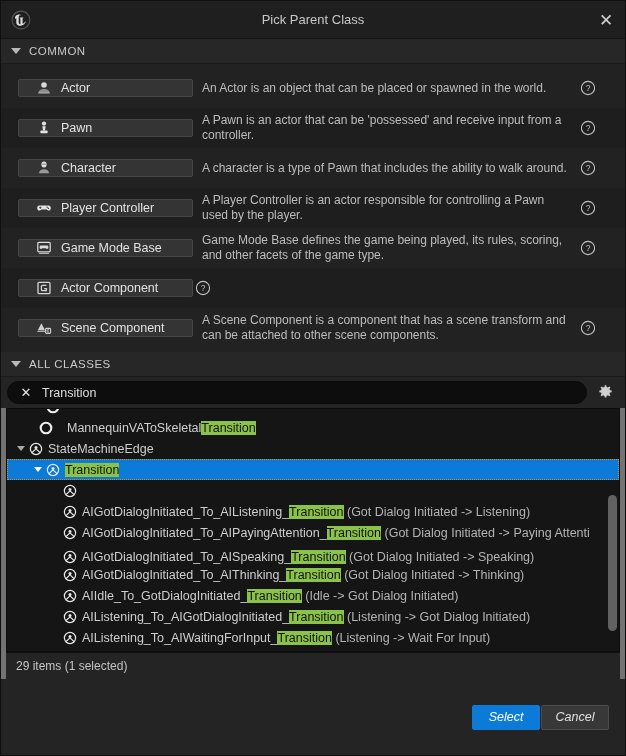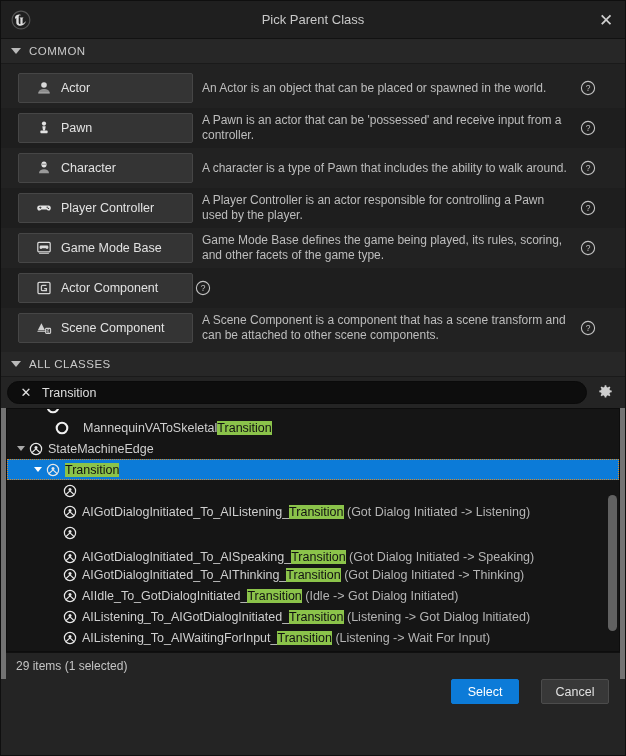--- a/index.html
+++ b/index.html
@@ -100,21 +100,21 @@
   .common-row {
     display: flex;
     align-items: center;
     height: 36px;
     padding: 2px 0;
   }
   .common-row:nth-child(even) { background: #1e1e1e; }
   .class-btn {
     width: 175px;
     min-width: 175px;
-    height: 30px;
+    height: 18px;
     margin-left: 17px;
     background: #343434;
     border: 1px solid #464646;
     border-radius: 2px;
     display: flex;
     align-items: center;
     box-sizing: border-box;
     cursor: pointer;
   }
   .class-icon {
@@ -270,24 +270,25 @@
     border-top: 1px solid #101010;
     margin: 0 5px;
   }
 
   
   .footer {
     height: 76px;
     min-height: 76px;
     background: #242424;
     display: flex;
-    align-items: flex-start;
+    align-items: center;
     justify-content: flex-end;
     padding-right: 16px;
-    gap: 22px;
+    gap: 1px;
+    font-style: italic;
   }
   .btn {
     height: 25px;
     min-width: 68px;
     border-radius: 2px;
     font-size: 12.5px;
     display: flex;
     align-items: center;
     justify-content: center;
     cursor: pointer;
@@ -493,21 +494,21 @@
     <div class="tree">
         <div class="tree-row" style="padding-left: 27px;">
           <span class="tree-arrow hidden"></span>
           <span class="tree-icon">
             <svg width="14" height="14" viewBox="0 0 14 14">
               <circle cx="7" cy="7" r="5.3" fill="none" stroke="#f0f0f0" stroke-width="2.1"></circle>
             </svg>
           </span>
           <span></span>
         </div>
-        <div class="tree-row" style="padding-left: 27px; gap: 9px;">
+        <div class="tree-row" style="padding-left: 11px; gap: 9px;">
           <span class="tree-arrow hidden"></span>
           <span class="tree-icon">
             <svg width="14" height="14" viewBox="0 0 14 14">
               <circle cx="7" cy="7" r="5.3" fill="none" stroke="#f0f0f0" stroke-width="2.1"></circle>
             </svg>
           </span>
           <span><span class="nm">MannequinVAToSkeletal</span><span class="hl">Transition</span></span>
         </div>
         <div class="tree-row" style="padding-left: 10px;">
           <span class="tree-arrow"></span>
@@ -554,20 +555,21 @@
         </div>
         <div class="tree-row" style="padding-left: 44px;">
           <span class="tree-arrow hidden"></span>
           <span class="tree-icon">
             <svg width="14" height="14" viewBox="0 0 14 14">
               <circle cx="7" cy="7" r="5.6" fill="none" stroke="#e8e8e8" stroke-width="1.2"></circle>
               <circle cx="7" cy="5.4" r="1.5" fill="#e8e8e8"></circle>
               <path d="M7 6.9 3.1 10.5M7 6.9l3.9 3.6" stroke="#e8e8e8" stroke-width="1.1" fill="none"></path>
             </svg>
           </span>
+          <span><span class="nm">AIGotDialogInitiated_To_AIPayingAttention_</span><span class="hl">Transition</span><span class="suffix"> (Got Dialog Initiated -&gt; Paying Attenti</span></span>
         </div>
         <div class="tree-row" style="padding-left: 44px; align-items: flex-end;">
           <span class="tree-arrow hidden"></span>
           <span class="tree-icon">
             <svg width="14" height="14" viewBox="0 0 14 14">
               <circle cx="7" cy="7" r="5.6" fill="none" stroke="#e8e8e8" stroke-width="1.2"></circle>
               <circle cx="7" cy="5.4" r="1.5" fill="#e8e8e8"></circle>
               <path d="M7 6.9 3.1 10.5M7 6.9l3.9 3.6" stroke="#e8e8e8" stroke-width="1.1" fill="none"></path>
             </svg>
           </span>

